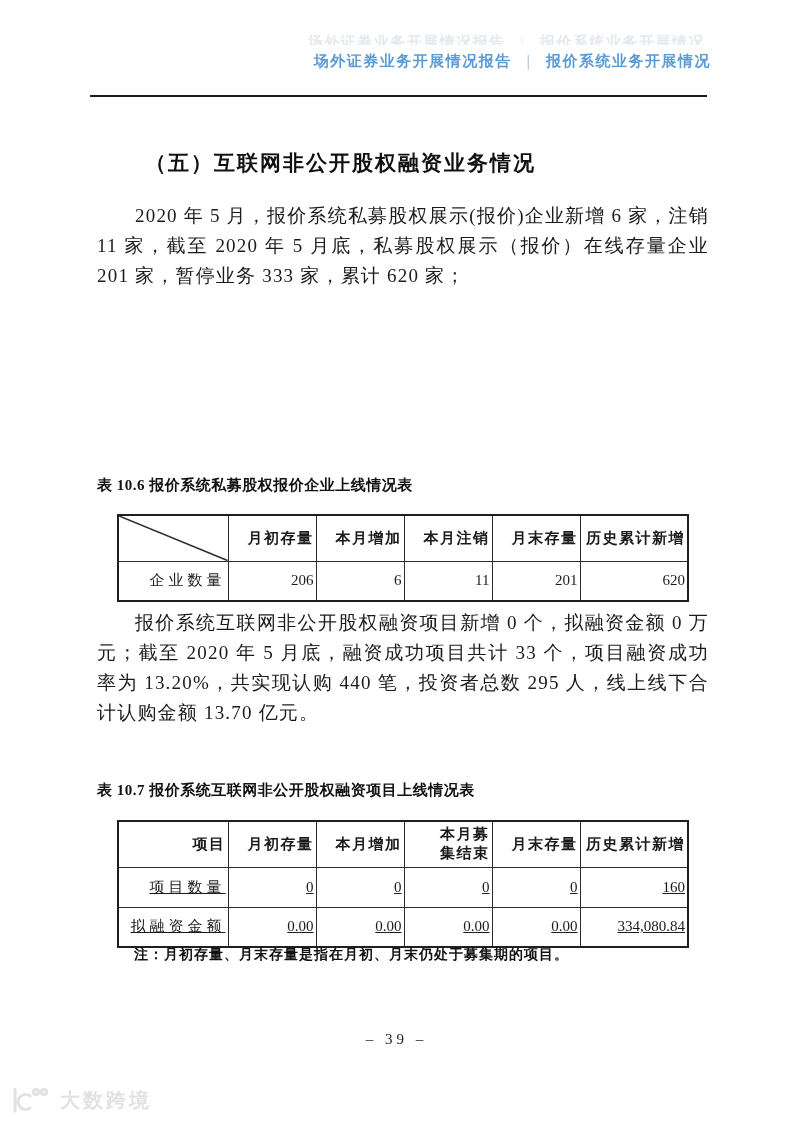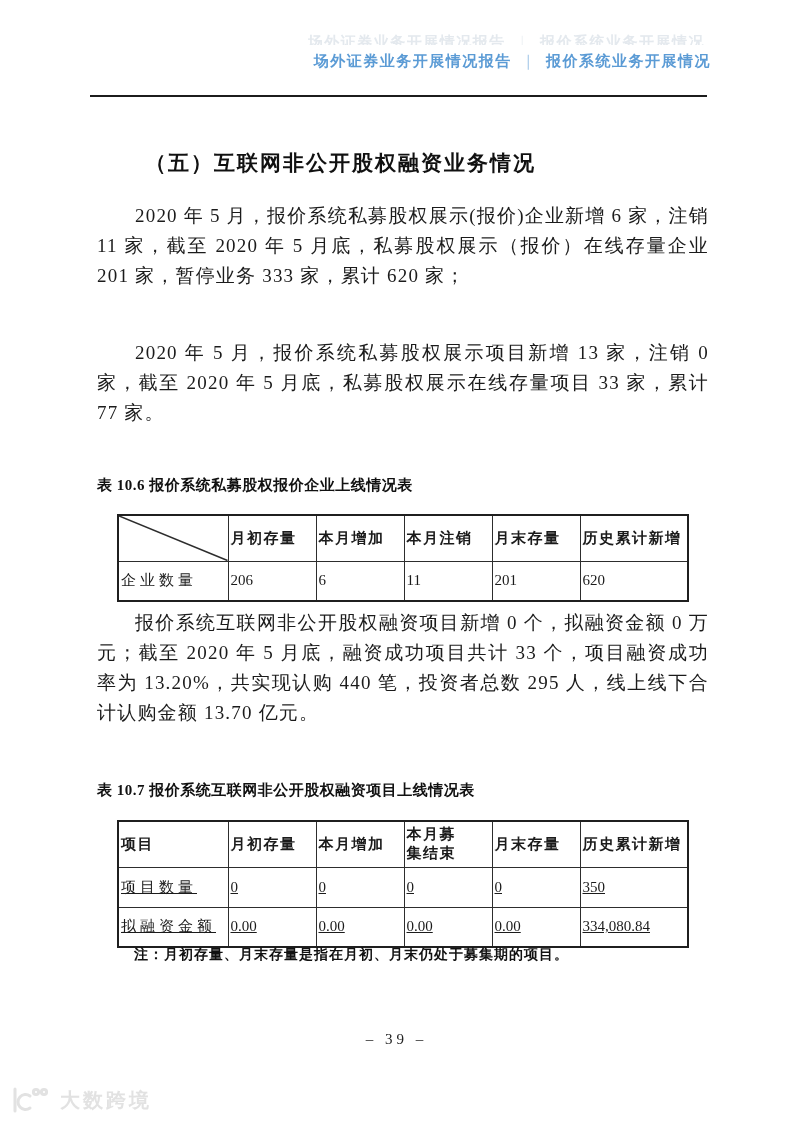--- a/index.html
+++ b/index.html
@@ -55,21 +55,21 @@
 
   
   .dtable {
     position:absolute; left:117px; width:570px;
     border-collapse:collapse; table-layout:fixed; background:#fff;
     border:2px solid #1f1f1f;
   }
   #t106 { top:514px; }
   #t107 { top:820px; }
   .dtable td {
-    border:1px solid #2d2d2d; text-align:left; vertical-align:middle;
+    border:1px solid #2d2d2d; text-align:right; vertical-align:middle;
     font-size:15px; color:#1b1b1b; padding:0 2px;
   }
   .dtable td.th { font-weight:bold; letter-spacing:1.5px; }
   .dtable td.label-cell { letter-spacing:4px; }
   #t106 tr.hrow td { height:46px; }
   #t106 tr.drow td { height:40px; }
   #t107 tr.hrow td { height:46px; }
   #t107 tr.drow td { height:40px;text-decoration:underline; }
   td.diag { position:relative; }
   td.diag svg { position:absolute; inset:0; width:100%; height:100%; display:block; }
@@ -107,21 +107,20 @@
   </div>
 
   <div class="doc-header">
     <span>场外证券业务开展情况报告</span><span class="sep">｜</span><span>报价系统业务开展情况</span>
   </div>
   <div class="header-rule"></div>
 
   <h2 class="section-heading">（五）互联网非公开股权融资业务情况</h2>
 
   <p class="para" id="p1">2020 年 5 月，报价系统私募股权展示(报价)企业新增 6 家，注销 11 家，截至 2020 年 5 月底，私募股权展示（报价）在线存量企业 201 家，暂停业务 333 家，累计 620 家；</p>
-  <p class="para" id="p2">2020 年 5 月，报价系统私募股权展示项目新增 13 家，注销 0 家，截至 2020 年 5 月底，私募股权展示在线存量项目 33 家，累计 77 家。</p>
 
   <div class="tbl-caption" id="cap1">表 10.6 报价系统私募股权报价企业上线情况表</div>
   <div class="tbl-unit" id="unit1">单位：个</div>
 
   <table class="dtable" id="t106">
     <colgroup>
       <col style="width:110px">
         <col style="width:88px">
         <col style="width:88px">
       <col style="width:88px">
@@ -174,21 +173,21 @@
         <td class="th"><span class="wrap-narrow">本月募集结束</span></td>
         <td class="th">月末存量</td>
         <td class="th">历史累计新增</td>
       </tr>
       <tr class="drow">
         <td class="label-cell">项目数量</td>
         <td>0</td>
         <td>0</td>
         <td>0</td>
         <td>0</td>
-        <td>350</td>
+        <td>160</td>
       </tr>
       <tr class="drow">
         <td class="label-cell">拟融资金额</td>
         <td>0.00</td>
         <td>0.00</td>
         <td>0.00</td>
         <td>0.00</td>
         <td>334,080.84</td>
       </tr>
     </tbody>

